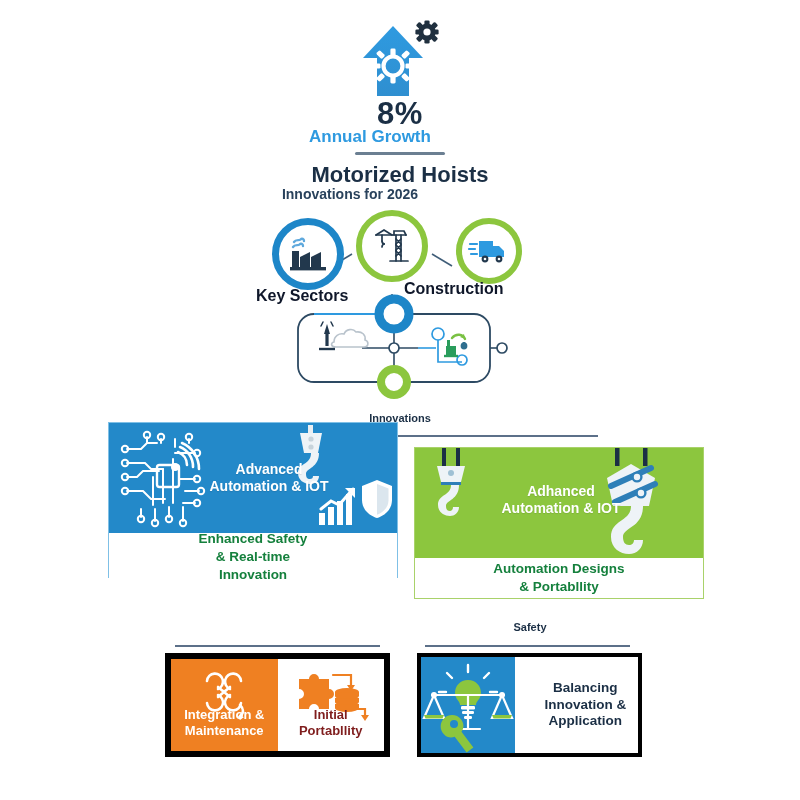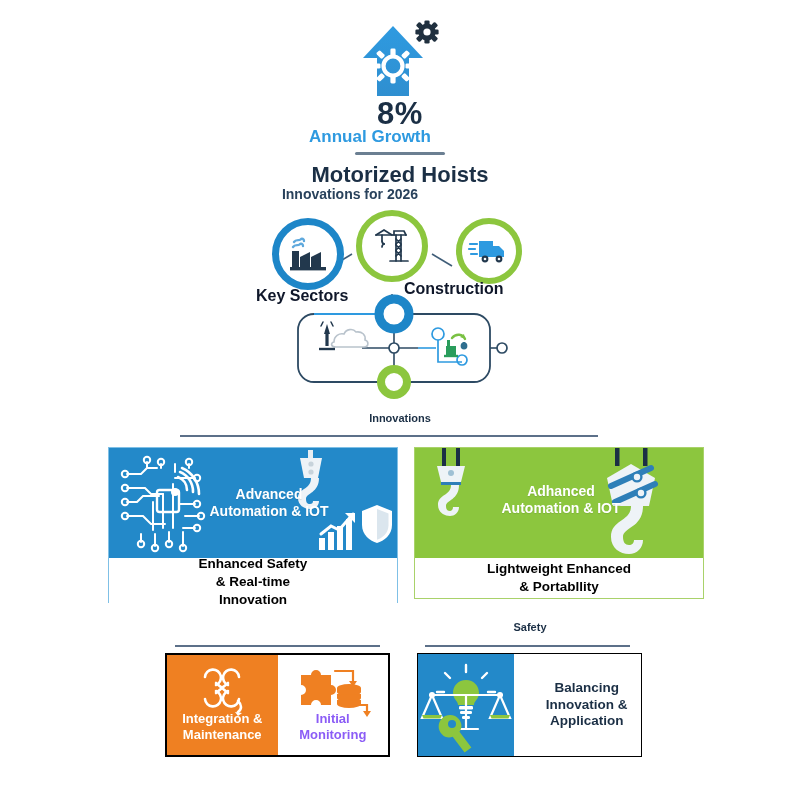--- a/index.html
+++ b/index.html
@@ -64,41 +64,41 @@
     position:relative;display:flex;align-items:center;justify-content:center;
     box-sizing:border-box;overflow:hidden;
   }
   .card .top .hdr{
     position:relative;z-index:3;text-align:center;color:#ffffff;
     font-size:14px;font-weight:bold;line-height:1.25;
     text-shadow:0 1px 1px rgba(0,0,0,.10);
   }
   .card .cap{
     display:flex;align-items:center;justify-content:center;text-align:center;
-    background:#ffffff;color:#000000;font-size:13.5px;font-weight:bold;line-height:1.35;
+    background:#ffffff;color:#15803d;font-size:13.5px;font-weight:bold;line-height:1.35;
     box-sizing:border-box;
   }
   .card-blue{border:1px solid #7fc0e6;}
   .card-blue .top{background:#2389c9;}
   .card-green{border:1px solid #a9d26a;}
   .card-green .top{background:#8cc63e;}
 
   
   .split{position:absolute;box-sizing:border-box;display:flex;}
   .split .half{position:relative;box-sizing:border-box;display:flex;flex-direction:column;
                 align-items:center;justify-content:flex-end;overflow:hidden;}
   .split .lab{position:relative;z-index:3;text-align:center;font-size:13px;font-weight:bold;line-height:1.25;padding-bottom:12px;}
 
-  .split-orange{border:2px solid #000000;}
+  .split-orange{border:6px solid #000000;}
   .split-orange .left{background:#ef8022;}
   .split-orange .left .lab{color:#fff;}
   .split-orange .right{background:#ffffff;}
-  .split-orange .right .lab{color:#8b5cf6;}
-
-  .split-blue{border:1px solid #000000;gap:18px;}
+  .split-orange .right .lab{color:#7f1d1d;}
+
+  .split-blue{border:4px solid #000000;gap:18px;}
   .split-blue .left{background:#2389c9;}
   .split-blue .right{background:#ffffff;display:flex;align-items:center;justify-content:center;}
   .split-blue .right .lab{color:#1b2f45;padding-bottom:0;font-size:13.5px;}
 
   .icon-abs{position:absolute;}
   svg{display:block;overflow:visible;}
 </style>
 </head>
 <body>
 
@@ -244,21 +244,21 @@
       <circle cx="108" cy="44" r="5" fill="#ffffff" stroke="#2d4a63" stroke-width="1.7"></circle>
       <circle cx="216" cy="44" r="5" fill="#ffffff" stroke="#2d4a63" stroke-width="1.7"></circle>
       <circle cx="108" cy="10" r="15" fill="#ffffff" stroke="#1d86c8" stroke-width="9"></circle>
       <circle cx="108" cy="78" r="13" fill="#ffffff" stroke="#8cc63e" stroke-width="8"></circle>
     </svg>
   </div>
 
   <div class="sec-head" style="left:300px;top:413px;width:200px;">Innovations</div>
   <div class="rule" style="left:180px;top:435px;width:418px;"></div>
 
-  <div class="card card-blue" style="left:108px;top:447px;width:290px;height:156px;">
+  <div class="card card-blue" style="left:108px;top:422px;width:290px;height:156px;">
     <div class="top" style="height:110px;">
       <svg class="icon-abs" style="left:8px;top:6px;" width="110" height="100" viewBox="0 0 110 100">
         <g stroke="#ffffff" stroke-width="2" fill="none" stroke-linecap="round">
           <path d="M10 20h14l6-6h10"></path>
           <path d="M10 34h18l6 6h12"></path>
           <path d="M10 48h10l6-6h16"></path>
           <path d="M10 62h16l8 8h14"></path>
           <path d="M30 14v-6M44 14v-4M58 18v-8M72 14v-4"></path>
           <path d="M24 88v-8M38 92v-12M52 88v-10M66 92v-14"></path>
           <path d="M46 40v34M56 30v44M36 48v28"></path>
@@ -350,21 +350,21 @@
         <g stroke="#2e7fb8" stroke-width="6" stroke-linecap="round">
           <path d="M26 42 L66 24"></path>
           <path d="M30 58 L70 40"></path>
         </g>
         <circle cx="52" cy="33" r="4.4" fill="#eef3f7" stroke="#2e7fb8" stroke-width="2.4"></circle>
         <circle cx="56" cy="49" r="4.4" fill="#eef3f7" stroke="#2e7fb8" stroke-width="2.4"></circle>
         <path d="M46 62c0 16-20 13-20 31 0 11 9 17 18 17 8 0 14-6 14-14h-9c0 3-2 5-5 5-4 0-6-3-6-8 0-10 20-9 20-31z" fill="#eef3f7"></path>
       </svg>
     </div>
     <div class="cap" style="height:40px;flex-direction:column;">
-      <div>Lightweight Enhanced</div>
+      <div>Automation Designs</div>
       <div>&amp; Portabllity</div>
     </div>
   </div>
 
   <div class="rule" style="left:175px;top:645px;width:205px;"></div>
 
   <div class="split split-orange" style="left:165px;top:653px;width:225px;height:104px;">
     <div class="half left" style="width:50%;">
       <svg class="icon-abs" style="left:50%;top:8px;transform:translateX(-50%);" width="66" height="52" viewBox="0 0 66 52">
         <g fill="none" stroke="#ffffff" stroke-width="2.6" stroke-linecap="round">
@@ -397,21 +397,21 @@
           <rect x="46" y="27" width="24" height="4"></rect>
           <ellipse cx="58" cy="31" rx="12" ry="4"></ellipse>
           <rect x="46" y="33" width="24" height="4"></rect>
           <ellipse cx="58" cy="37" rx="12" ry="4"></ellipse>
           <rect x="46" y="39" width="24" height="4"></rect>
           <ellipse cx="58" cy="43" rx="12" ry="4"></ellipse>
         </g>
       </svg>
       <div class="lab">
         <div>Initial</div>
-        <div>Monitoring</div>
+        <div>Portabllity</div>
       </div>
     </div>
   </div>
 
   <div class="sec-head" style="left:430px;top:622px;width:200px;">Safety</div>
   <div class="rule" style="left:425px;top:645px;width:205px;"></div>
 
   <div class="split split-blue" style="left:417px;top:653px;width:225px;height:104px;">
     <div class="half left" style="width:47%;justify-content:center;">
       <svg width="100" height="86" viewBox="0 0 100 86">

